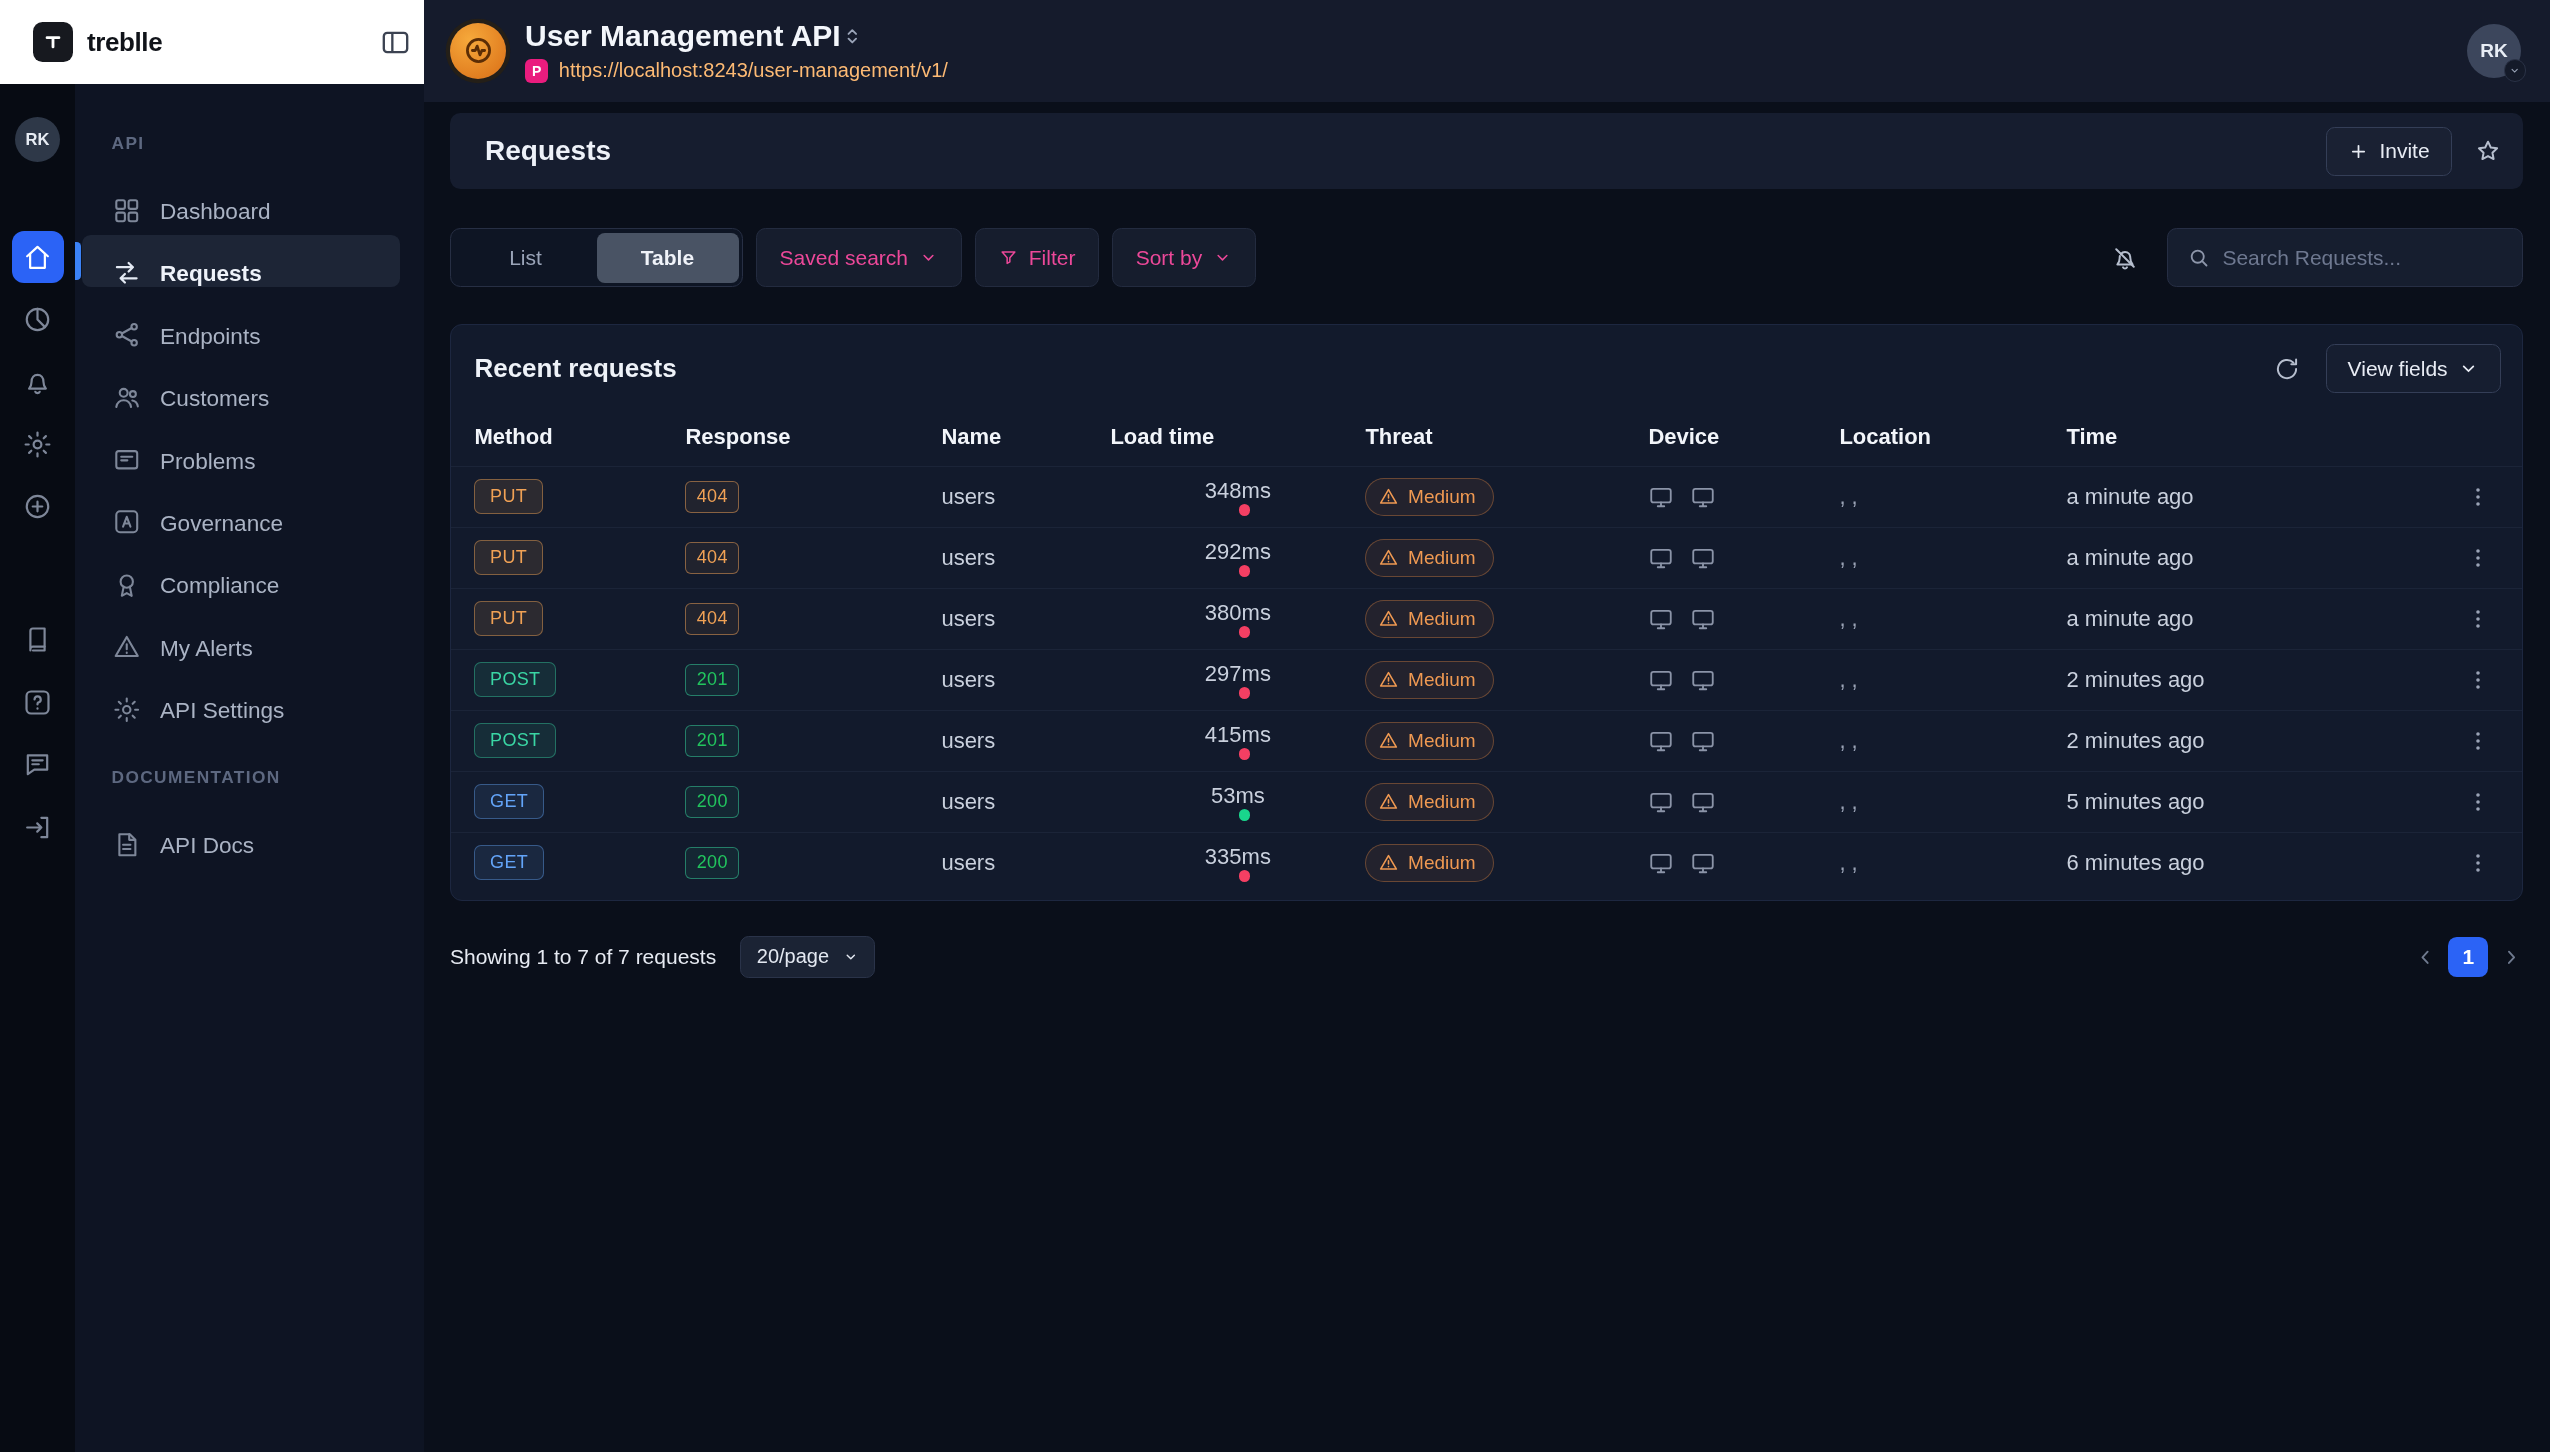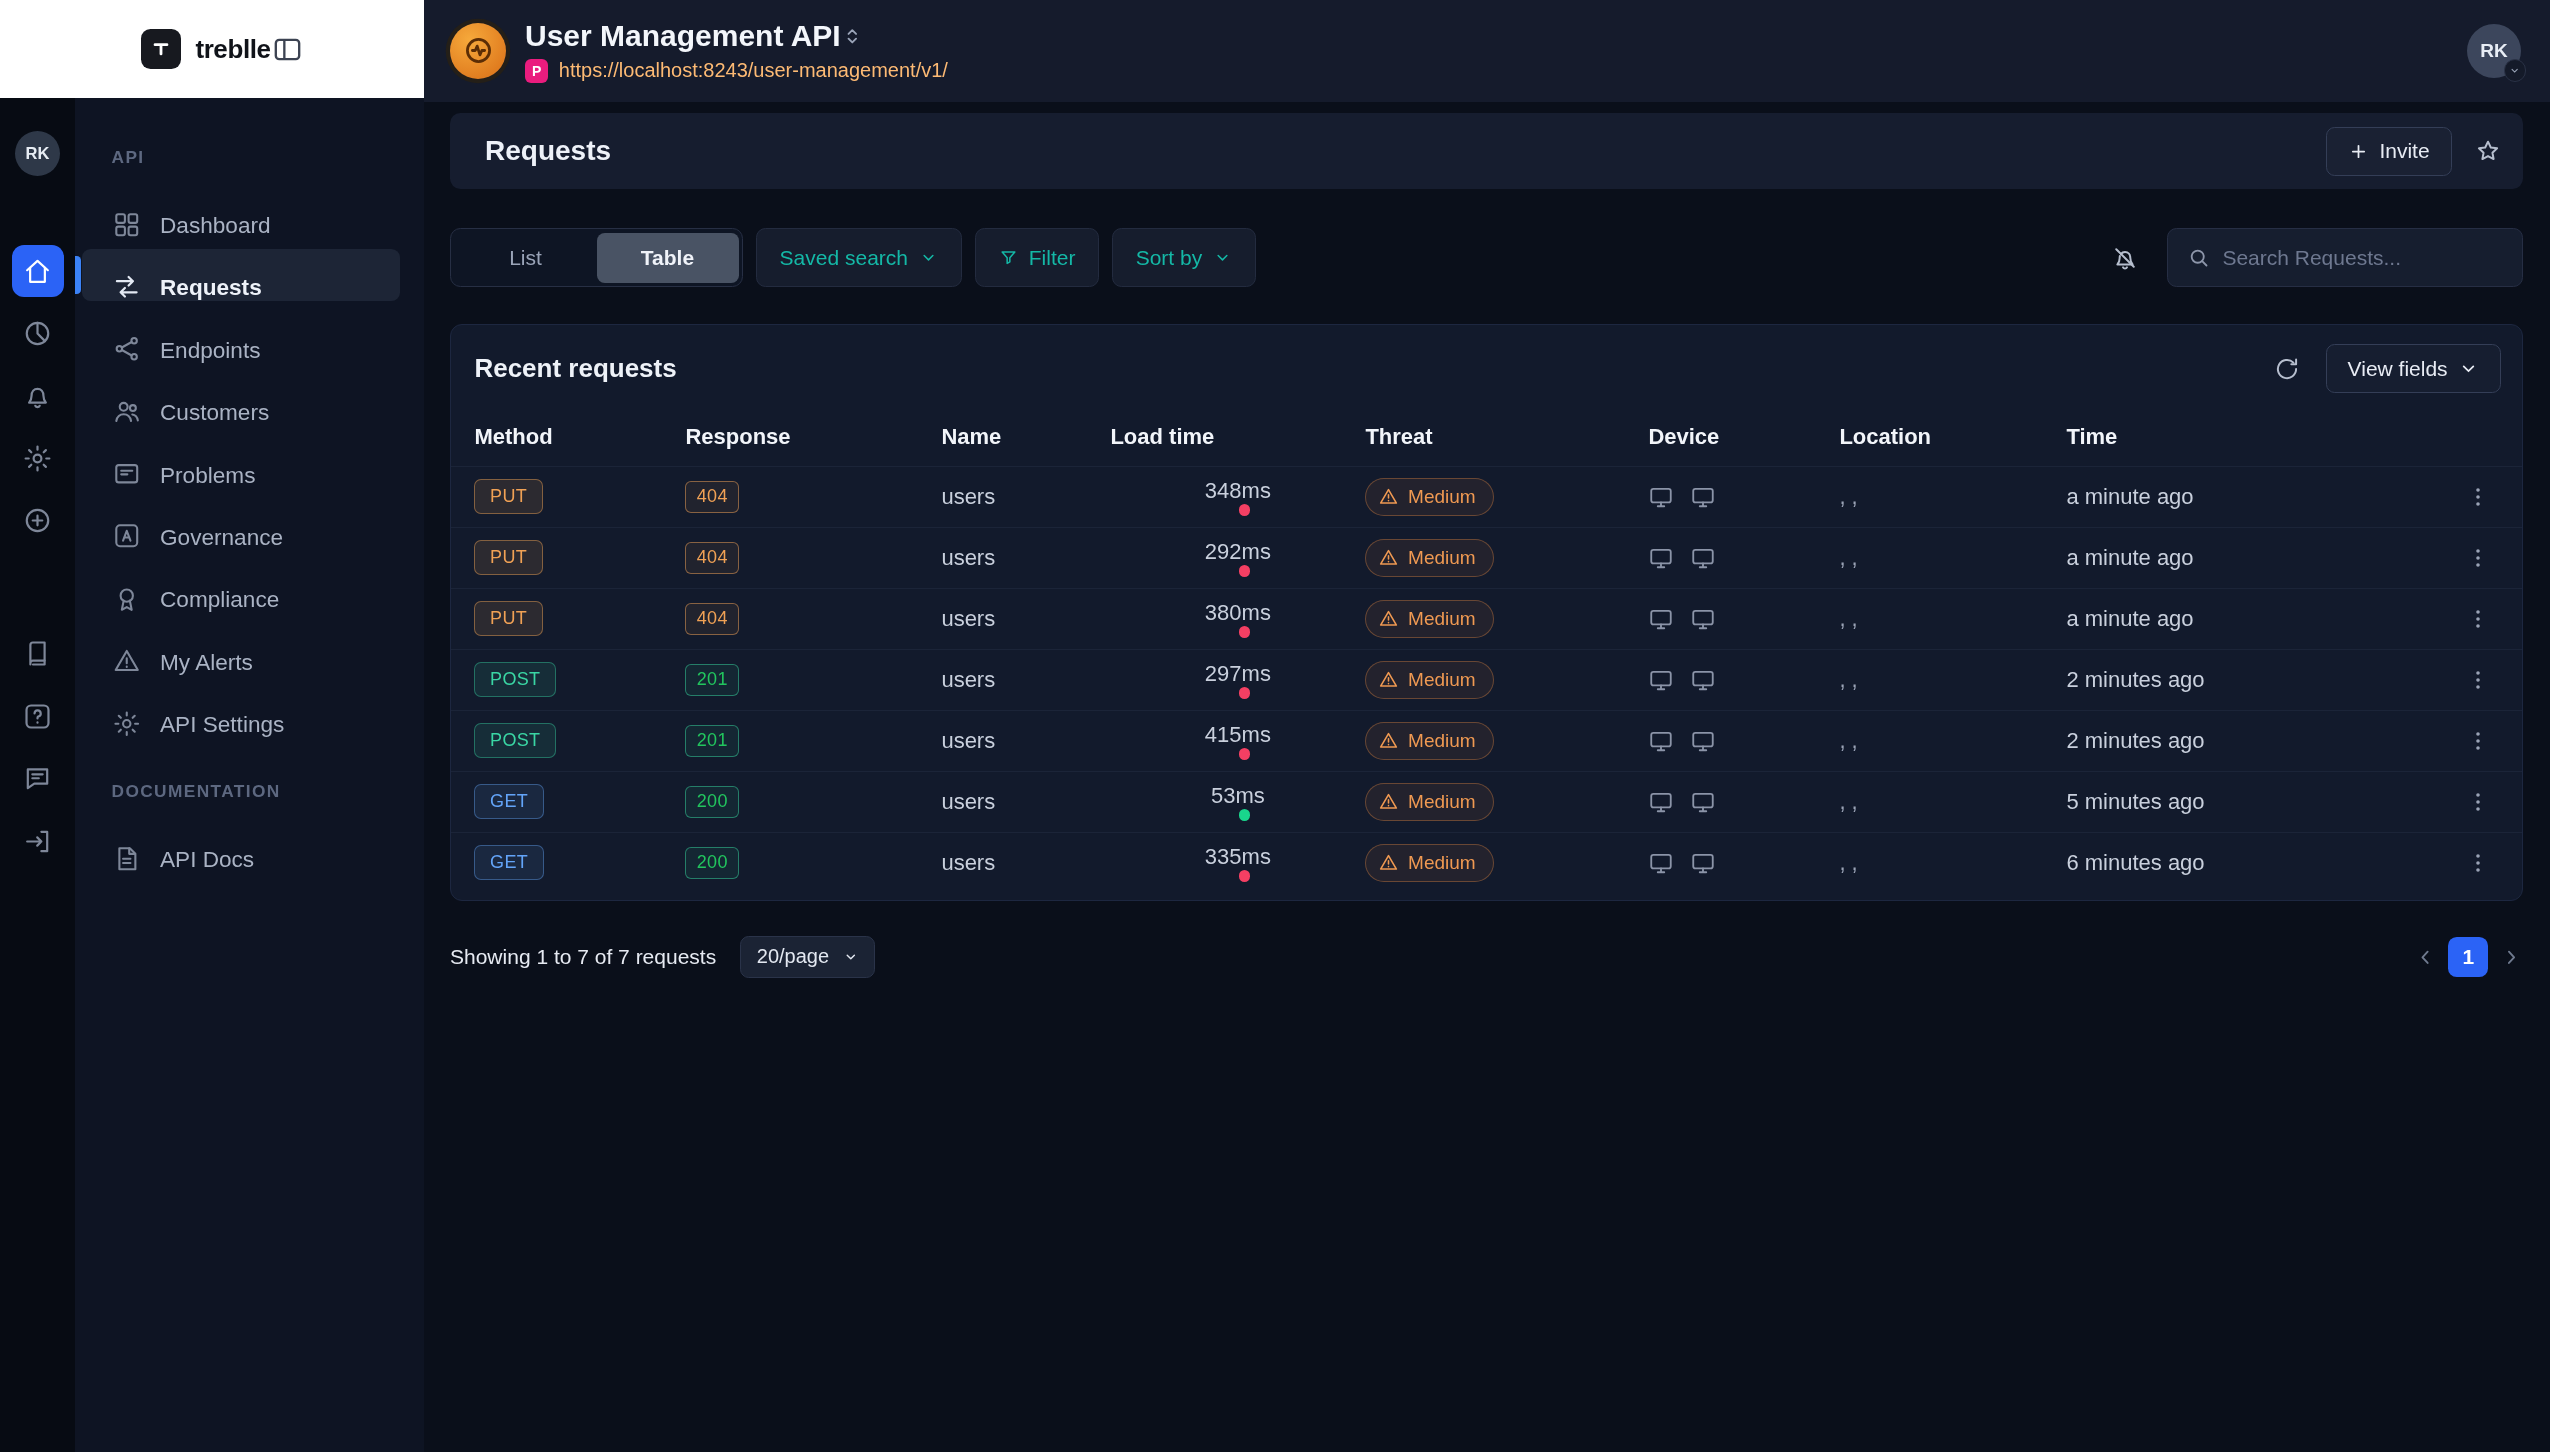--- a/index.html
+++ b/index.html
@@ -5,21 +5,21 @@
   * { margin:0; padding:0; box-sizing:border-box; }
   html,body { width:2550px; height:1453px; overflow:hidden; }
   body { font-family:"Liberation Sans","DejaVu Sans",sans-serif; background:#0a0f1a; color:#c9d0dd; }
   svg { display:block; }
   button { font-family:inherit; cursor:pointer; }
 
   .app { display:flex; width:100%; height:100%; }
 
   
   .left { width:424px; flex-shrink:0; display:flex; flex-direction:column; }
-  .brand { height:98px; background:#ffffff; display:flex; align-items:center; justify-content:center; padding:0 12px 0 33px; flex-shrink:0; }
+  .brand { height:84px; background:#ffffff; display:flex; align-items:center; justify-content:space-between; padding:0 12px 0 33px; flex-shrink:0; }
   .brand-left { display:flex; align-items:center; gap:14px; }
   .brand-logo { width:40px; height:40px; border-radius:9.5px; background:#17191f; display:flex; align-items:center; justify-content:center; }
   .brand-logo svg { width:26px; height:26px; stroke:#fff; stroke-width:2.6; fill:none; stroke-linecap:round; }
   .brand-name { font-size:26px; font-weight:700; color:#101319; letter-spacing:-0.4px; }
   .collapse-btn { background:none; border:none; color:#3c4352; }
   .collapse-btn svg { width:33px; height:33px; stroke:currentColor; stroke-width:1.7; fill:none; }
 
   .left-body { flex:1; display:flex; min-height:0; }
   .rail { width:75px; background:#070b13; display:flex; flex-direction:column; align-items:center; padding:33px 0 24px; flex-shrink:0; }
   .rail-avatar { width:45px; height:45px; border-radius:50%; background:#2e3848; color:#e7ecf3; font-size:16.5px; font-weight:700; display:flex; align-items:center; justify-content:center; margin-bottom:69px; cursor:pointer; }
@@ -62,21 +62,21 @@
   .band-actions { display:flex; align-items:center; gap:12px; }
   .btn-outline { height:49px; padding:0 21px; border:0.9px solid #343e57; border-radius:8.7px; background:rgba(255,255,255,0.02); color:#e8ecf4; font-size:21px; display:flex; align-items:center; gap:10.4px; }
   .btn-outline svg { width:21px; height:21px; stroke:currentColor; stroke-width:2; fill:none; stroke-linecap:round; }
   .icon-btn { width:49px; height:49px; background:none; border:none; color:#b6bece; display:flex; align-items:center; justify-content:center; }
   .icon-btn svg { width:28px; height:28px; stroke:currentColor; stroke-width:1.7; fill:none; stroke-linecap:round; stroke-linejoin:round; }
 
   .toolbar { margin-top:39px; display:flex; align-items:center; gap:13px; height:59px; }
   .seg { width:293px; height:59px; background:#0e1524; border:0.9px solid #272f44; border-radius:10.4px; padding:3.5px; display:flex; }
   .seg-item { flex:1; border:none; background:transparent; border-radius:7.8px; font-size:21px; color:#9aa4b8; display:flex; align-items:center; justify-content:center; }
   .seg-item.selected { background:#495364; color:#f0f3f9; font-weight:600; }
-  .pill { height:59px; padding:0 22.6px; border-radius:9.5px; background:#161d2d; border:0.9px solid #232b3f; color:#14b8a6; font-size:21px; display:flex; align-items:center; gap:11.3px; }
+  .pill { height:59px; padding:0 22.6px; border-radius:9.5px; background:#161d2d; border:0.9px solid #232b3f; color:#ec4899; font-size:21px; display:flex; align-items:center; gap:11.3px; }
   .pill svg { width:19px; height:19px; stroke:currentColor; stroke-width:1.9; fill:none; stroke-linecap:round; stroke-linejoin:round; }
   .toolbar-right { margin-left:auto; display:flex; align-items:center; gap:17.3px; }
   .search { width:356px; height:59px; border-radius:9.5px; background:#161e2f; border:0.9px solid #262e44; display:flex; align-items:center; gap:12px; padding:0 19px; }
   .search svg { width:23.4px; height:23.4px; stroke:#8d96aa; stroke-width:1.9; fill:none; stroke-linecap:round; flex-shrink:0; }
   .search input { flex:1; min-width:0; background:transparent; border:none; outline:none; color:#dfe4ee; font-size:21px; font-family:inherit; }
   .search input::placeholder { color:#6e7890; }
 
   .card { margin-top:37px; background:#121a2c; border:0.9px solid #1d2740; border-radius:12px; padding-bottom:7px; overflow:hidden; }
   .card-head { display:flex; align-items:center; justify-content:space-between; padding:19px 21px 15.6px 23.4px; }
   .card-head h3 { font-size:26px; font-weight:600; color:#eef2f8; }

